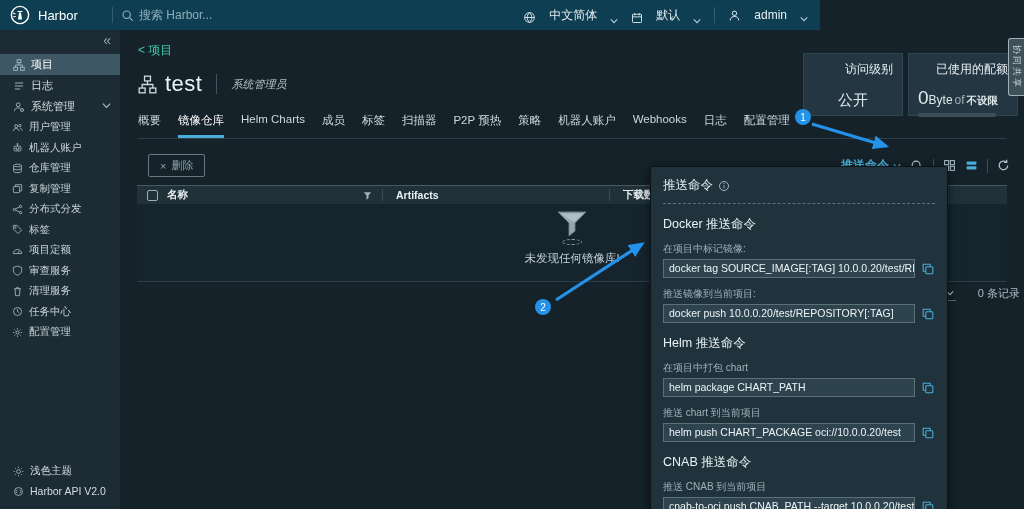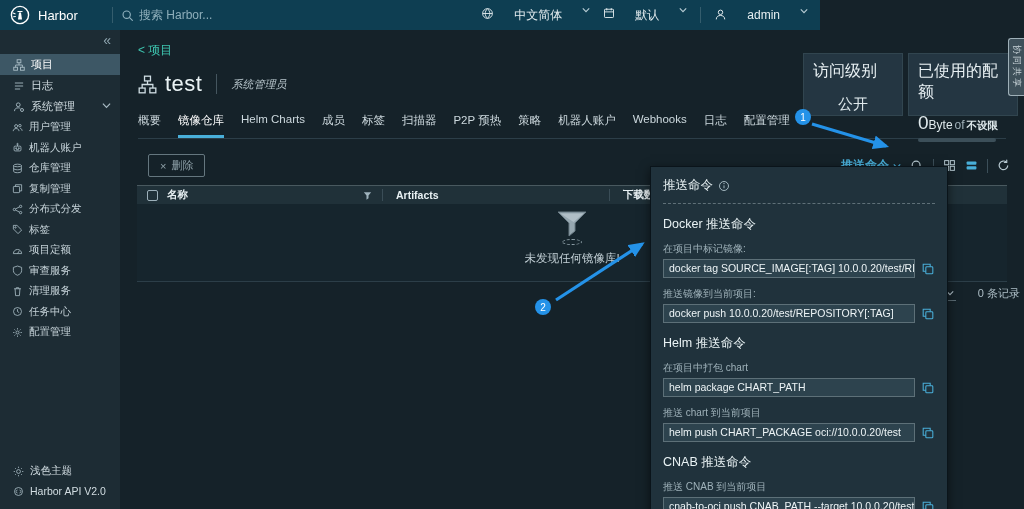--- a/index.html
+++ b/index.html
@@ -12,21 +12,21 @@
   .topbar { position:absolute; top:0; left:0; width:820px; height:30px; background:#0e3e52;
             display:flex; align-items:center; z-index:30; }
   .brand { display:flex; align-items:center; gap:8px; padding:0 10px; width:112px; cursor:pointer; }
   .brand-name { color:#fff; font-size:13px; }
   .tb-sep { width:1px; height:16px; background:rgba(255,255,255,.16); }
   .search-wrap { display:flex; align-items:center; gap:5px; margin-left:8px; flex:1; color:#8fb0bd; }
   .search-input { background:transparent; border:none; outline:none; color:#d6e6ec; font-size:12px;
                   width:320px; font-family:inherit; }
   .search-input::placeholder { color:#8fafbb; }
   .tb-right { display:flex; align-items:center; gap:13px; padding-right:12px; color:#e6eef1; font-size:12px; }
-  .tb-item { display:flex; align-items:flex-start; gap:20px; cursor:pointer; white-space:nowrap; }
+  .tb-item { display:flex; align-items:flex-end; gap:13px; cursor:pointer; white-space:nowrap; }
   .chev { color:#b9cdd5; }
 
   
   .sidebar { position:absolute; top:30px; left:0; width:120px; bottom:0; background:#1d2c34; z-index:20; }
   .collapse { position:absolute; top:2px; right:9px; color:#8fa6b0; font-size:14px; cursor:pointer; }
   .nav { margin-top:24px; }
   .nav-item { display:flex; align-items:center; gap:6px; height:21px; padding-left:13px; font-size:11px;
               color:#d2dde2; cursor:pointer; position:relative; white-space:nowrap; }
   .nav-item.sel { background:#3d5765; color:#fff; }
   .nav-item .si { flex:none; color:#a9bcc5; }
@@ -40,21 +40,21 @@
   .breadcrumb { margin:12px 0 0 18px; font-size:12px; color:#3ec6b0; cursor:pointer; width:max-content; }
   .title-row { display:flex; align-items:center; margin:12px 0 0 18px; gap:8px; }
   .title-ic { color:#cfdde3; }
   .proj-title { font-size:22px; color:#eaf3f5; font-weight:400; letter-spacing:.5px; }
   .title-sep { width:1px; height:20px; background:#45565f; margin:0 6px; }
   .proj-role { font-size:11px; font-style:italic; color:#b9c7cd; }
 
   .cards { position:absolute; top:23px; left:683px; display:flex; gap:5px; z-index:10; }
   .card { background:#243642; border:1px solid #31454f; width:100px; height:63px; padding:7px 9px; }
   .card2 { width:110px; }
-  .card-label { font-size:16px; color:#e8f0f3; }
+  .card-label { font-size:12px; color:#e8f0f3;text-align:right; }
   .card-value { text-align:center; margin-top:13px; font-size:15px; color:#dfe9ec; }
   .quota-line { margin-top:9px; color:#dfe9ec; white-space:nowrap; }
   .q-num { font-size:19px; font-weight:300; }
   .q-unit { font-size:12px; }
   .q-of { font-size:12px; color:#9fb0b8; margin:8px 2px; }
   .q-limit { font-size:10.5px; font-weight:bold; }
   .q-bar { margin-top:4px; width:78px; height:4px; border-radius:2px; background:#3c4f59; }
 
   .tabs { display:flex; gap:17px; margin:16px 18px 0; border-bottom:1px solid #2c3e48;
           font-size:11.5px; color:#cdd9de; white-space:nowrap; }

